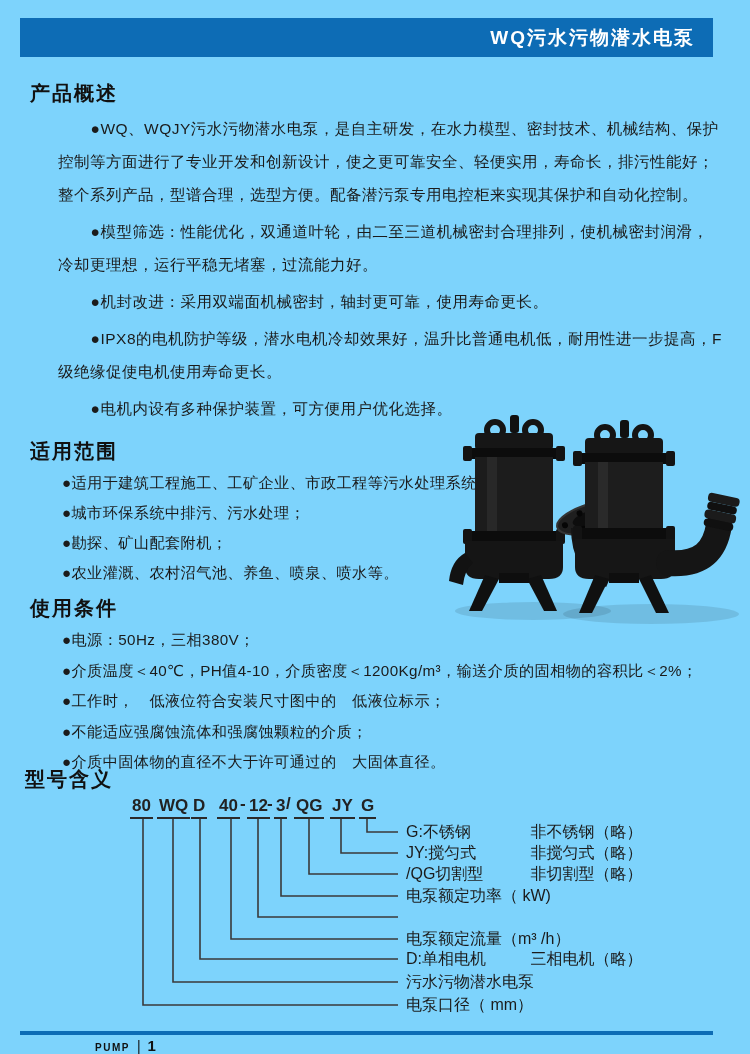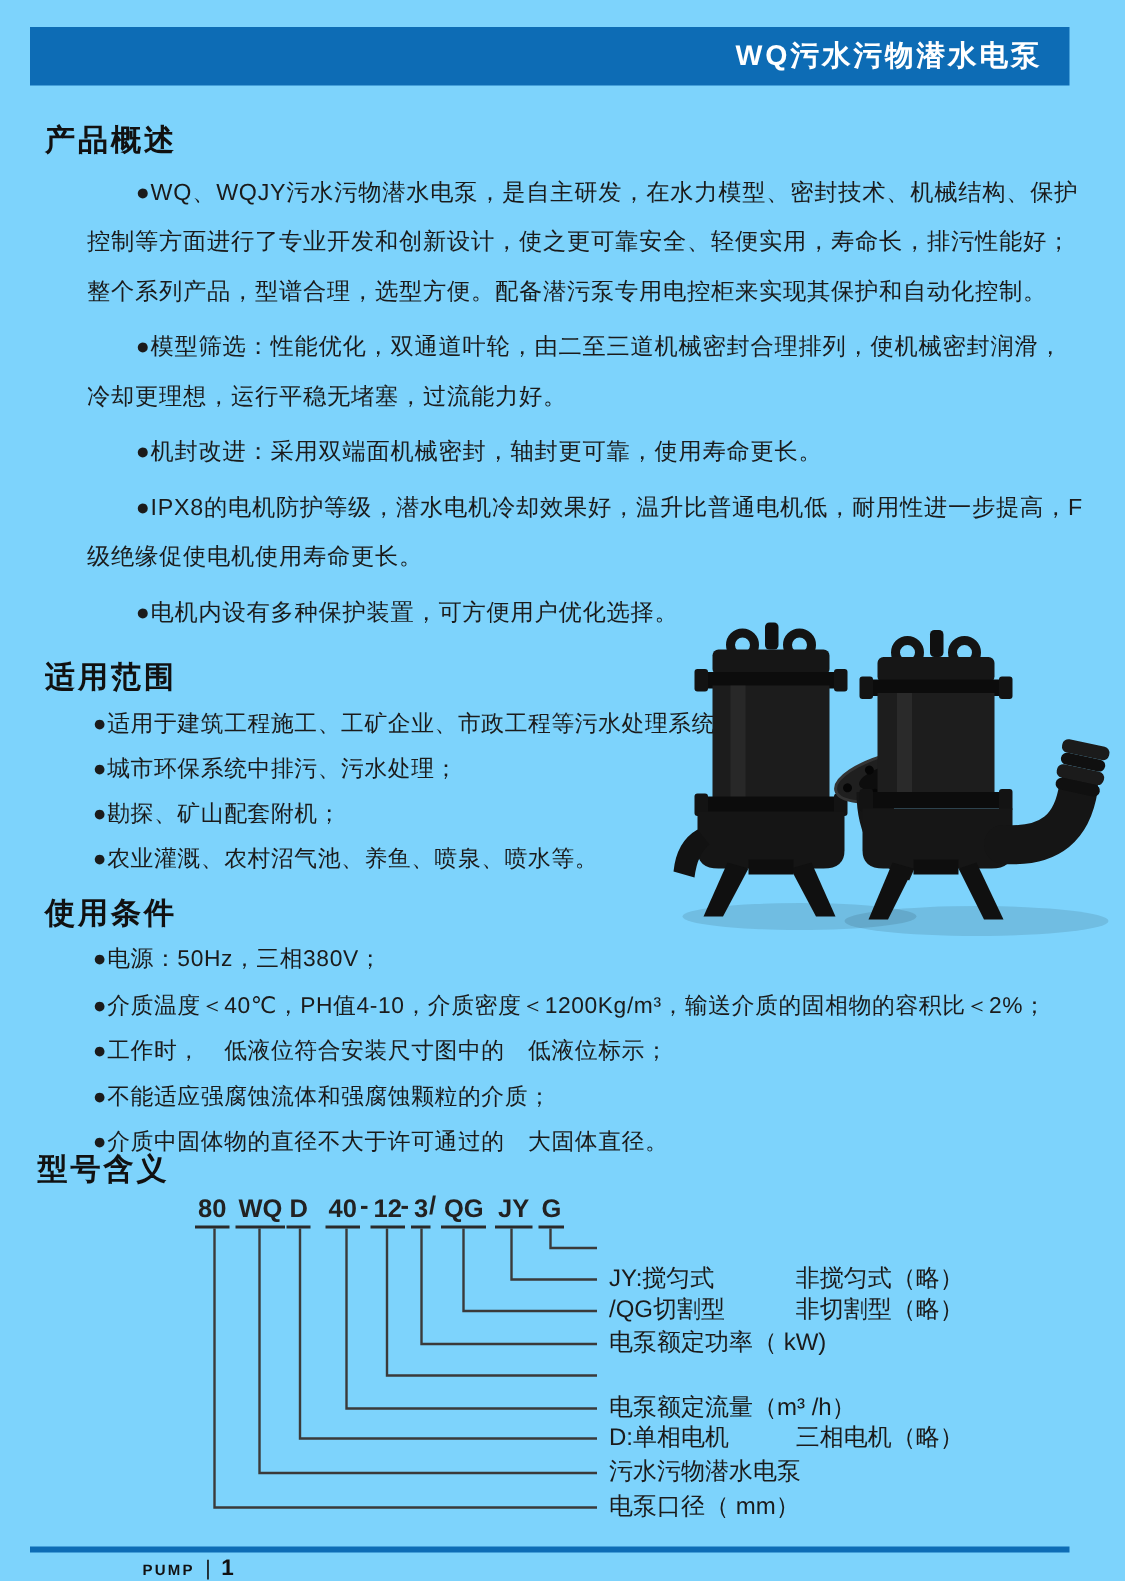--- a/index.html
+++ b/index.html
@@ -170,20 +170,24 @@
     <span class="code-part" style="left:201px">40</span>
     <span class="code-sep" style="left:224px">-</span>
     <span class="code-part" style="left:231px">12</span>
     <span class="code-sep" style="left:251px">-</span>
     <span class="code-part" style="left:258px">3</span>
     <span class="code-sep" style="left:270px">/</span>
     <span class="code-part" style="left:278px">QG</span>
     <span class="code-part" style="left:314px">JY</span>
     <span class="code-part" style="left:343px">G</span>
 
+    <div class="dg-row" style="top:33px">
+      <span class="main">G:不锈钢</span>
+      <span class="alt">非不锈钢（略）</span>
+    </div>
     <div class="dg-row" style="top:54px">
       <span class="main">JY:搅匀式</span>
       <span class="alt">非搅匀式（略）</span>
     </div>
     <div class="dg-row" style="top:75px">
       <span class="main">/QG切割型</span>
       <span class="alt">非切割型（略）</span>
     </div>
     <div class="dg-row" style="top:97px">
       <span class="main">电泵额定功率（ kW)</span>

